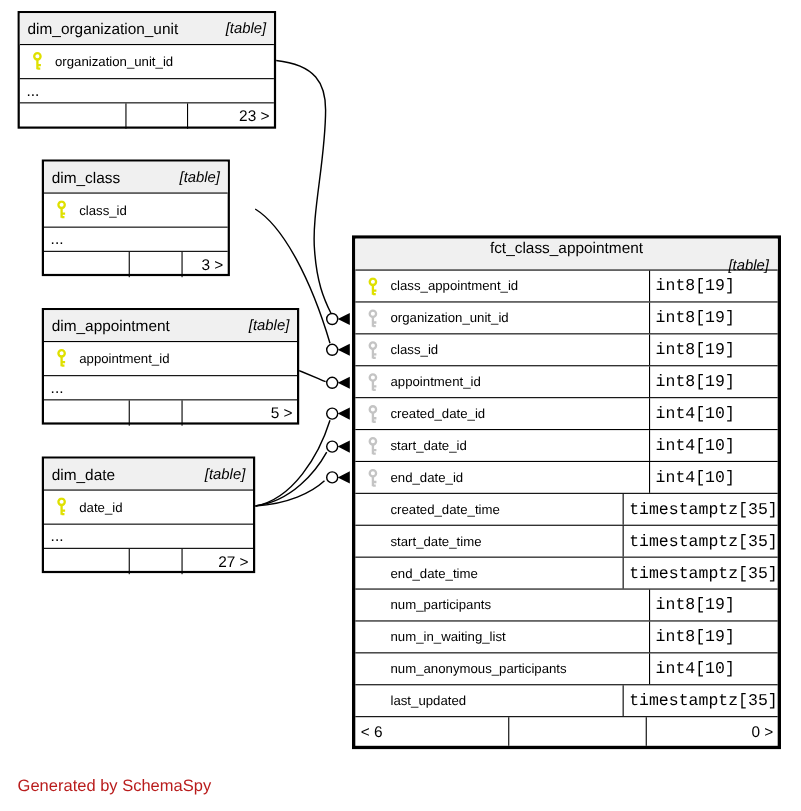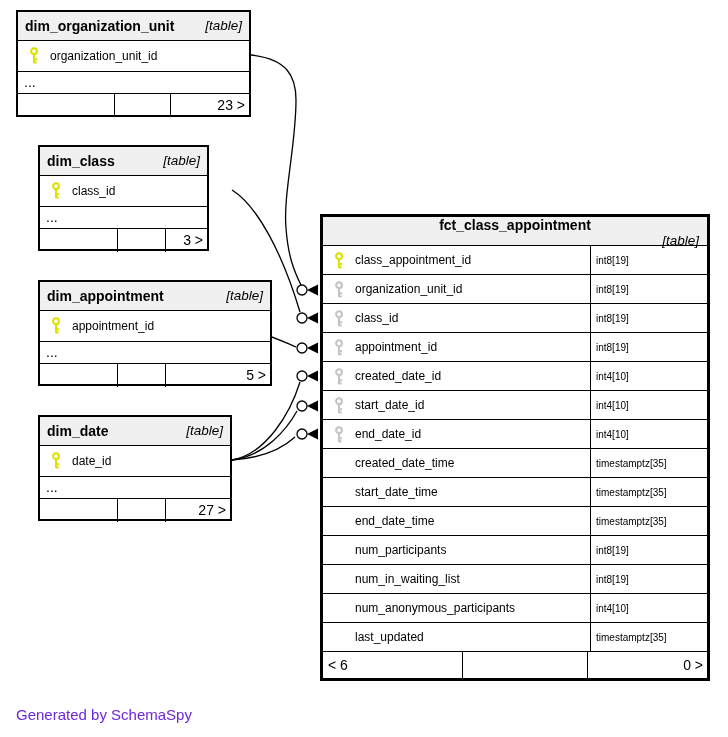--- a/index.html
+++ b/index.html
@@ -5,44 +5,44 @@
   html,body{margin:0;padding:0;background:#fff;}
   .canvas{position:relative;width:728px;height:737px;background:#fff;overflow:hidden;
           font-family:"Liberation Sans",sans-serif;color:#000;}
   .edges{position:absolute;left:0;top:0;z-index:0;pointer-events:none;}
   .etable{position:absolute;z-index:1;background:#fff;border:2px solid #000;box-sizing:border-box;}
   .etable.fct{border-width:3px;}
   .thead{background:#f0f0f0;border-bottom:1.5px solid #000;display:flex;align-items:center;
          padding:0 7px;box-sizing:border-box;}
   .dim .thead{height:28.5px;}
   .fct .thead{height:29px;padding:0 8px;flex-direction:column;}
-  .tname{font-weight:bold;font-size:14px;white-space:nowrap;}
+  .tname{font-weight:normal;font-size:14px;white-space:nowrap;}
   .badge{margin-left:auto;font-size:13.5px;white-space:nowrap;font-style:italic;}
   
   .dpk{height:31.5px;border-bottom:1.5px solid #000;display:flex;align-items:center;box-sizing:border-box;}
   .dell{height:21.5px;border-bottom:1.5px solid #000;display:flex;align-items:center;
         padding-left:6px;font-size:14px;box-sizing:border-box;}
   .dfoot{display:flex;height:23.5px;}
   .fc{box-sizing:border-box;height:100%;display:flex;align-items:center;font-size:14px;}
   .bdr{border-right:1.5px solid #000;}
   .dim .fc1{width:78px;} .dim .fc2{width:48px;}
   .dim.wide .fc1{width:97px;} .dim.wide .fc2{width:56px;}
   .fcend{flex:1;justify-content:flex-end;padding-right:4px;}
   
   .kslot{width:16px;margin-left:10px;display:flex;align-items:center;flex:none;}
   .pk{color:#dfe000;} .fkc{color:#c4c4c4;}
   .colname{margin-left:6px;font-size:12px;white-space:nowrap;}
   
   .frow{display:flex;height:29px;border-bottom:1.5px solid #000;box-sizing:border-box;text-align:right;}
   .cell-name{width:268px;display:flex;align-items:center;border-right:1.5px solid #000;box-sizing:border-box;}
-  .cell-type{flex:1;display:flex;align-items:center;padding-left:5px;font-size:10px;white-space:nowrap;}
+  .cell-type{flex:1;display:flex;align-items:center;padding-left:5px;font-size:15px;white-space:nowrap;font-family:Liberation Mono, monospace;}
   .ffoot{display:flex;height:26px;}
   .ffoot .fc1{width:140px;padding-left:5px;}
   .ffoot .fc2{width:125px;}
-  .note{position:absolute;left:16px;top:706px;font-size:15px;color:#6d28d9;z-index:1;}
+  .note{position:absolute;left:16px;top:706px;font-size:15px;color:#b91c1c;z-index:1;}
 </style>
 </head>
 <body>
 
 <div class="canvas">
 
   <svg class="edges" width="728" height="737">
     <g fill="none" stroke="#000" stroke-width="1.3">
       <path d="M251,55 C287,59 296,76 296,100 C296,145 283,195 286,228 C288,256 294,271 301,285"></path>
       <path d="M232,190 C258,206 283,255 300,312"></path>

